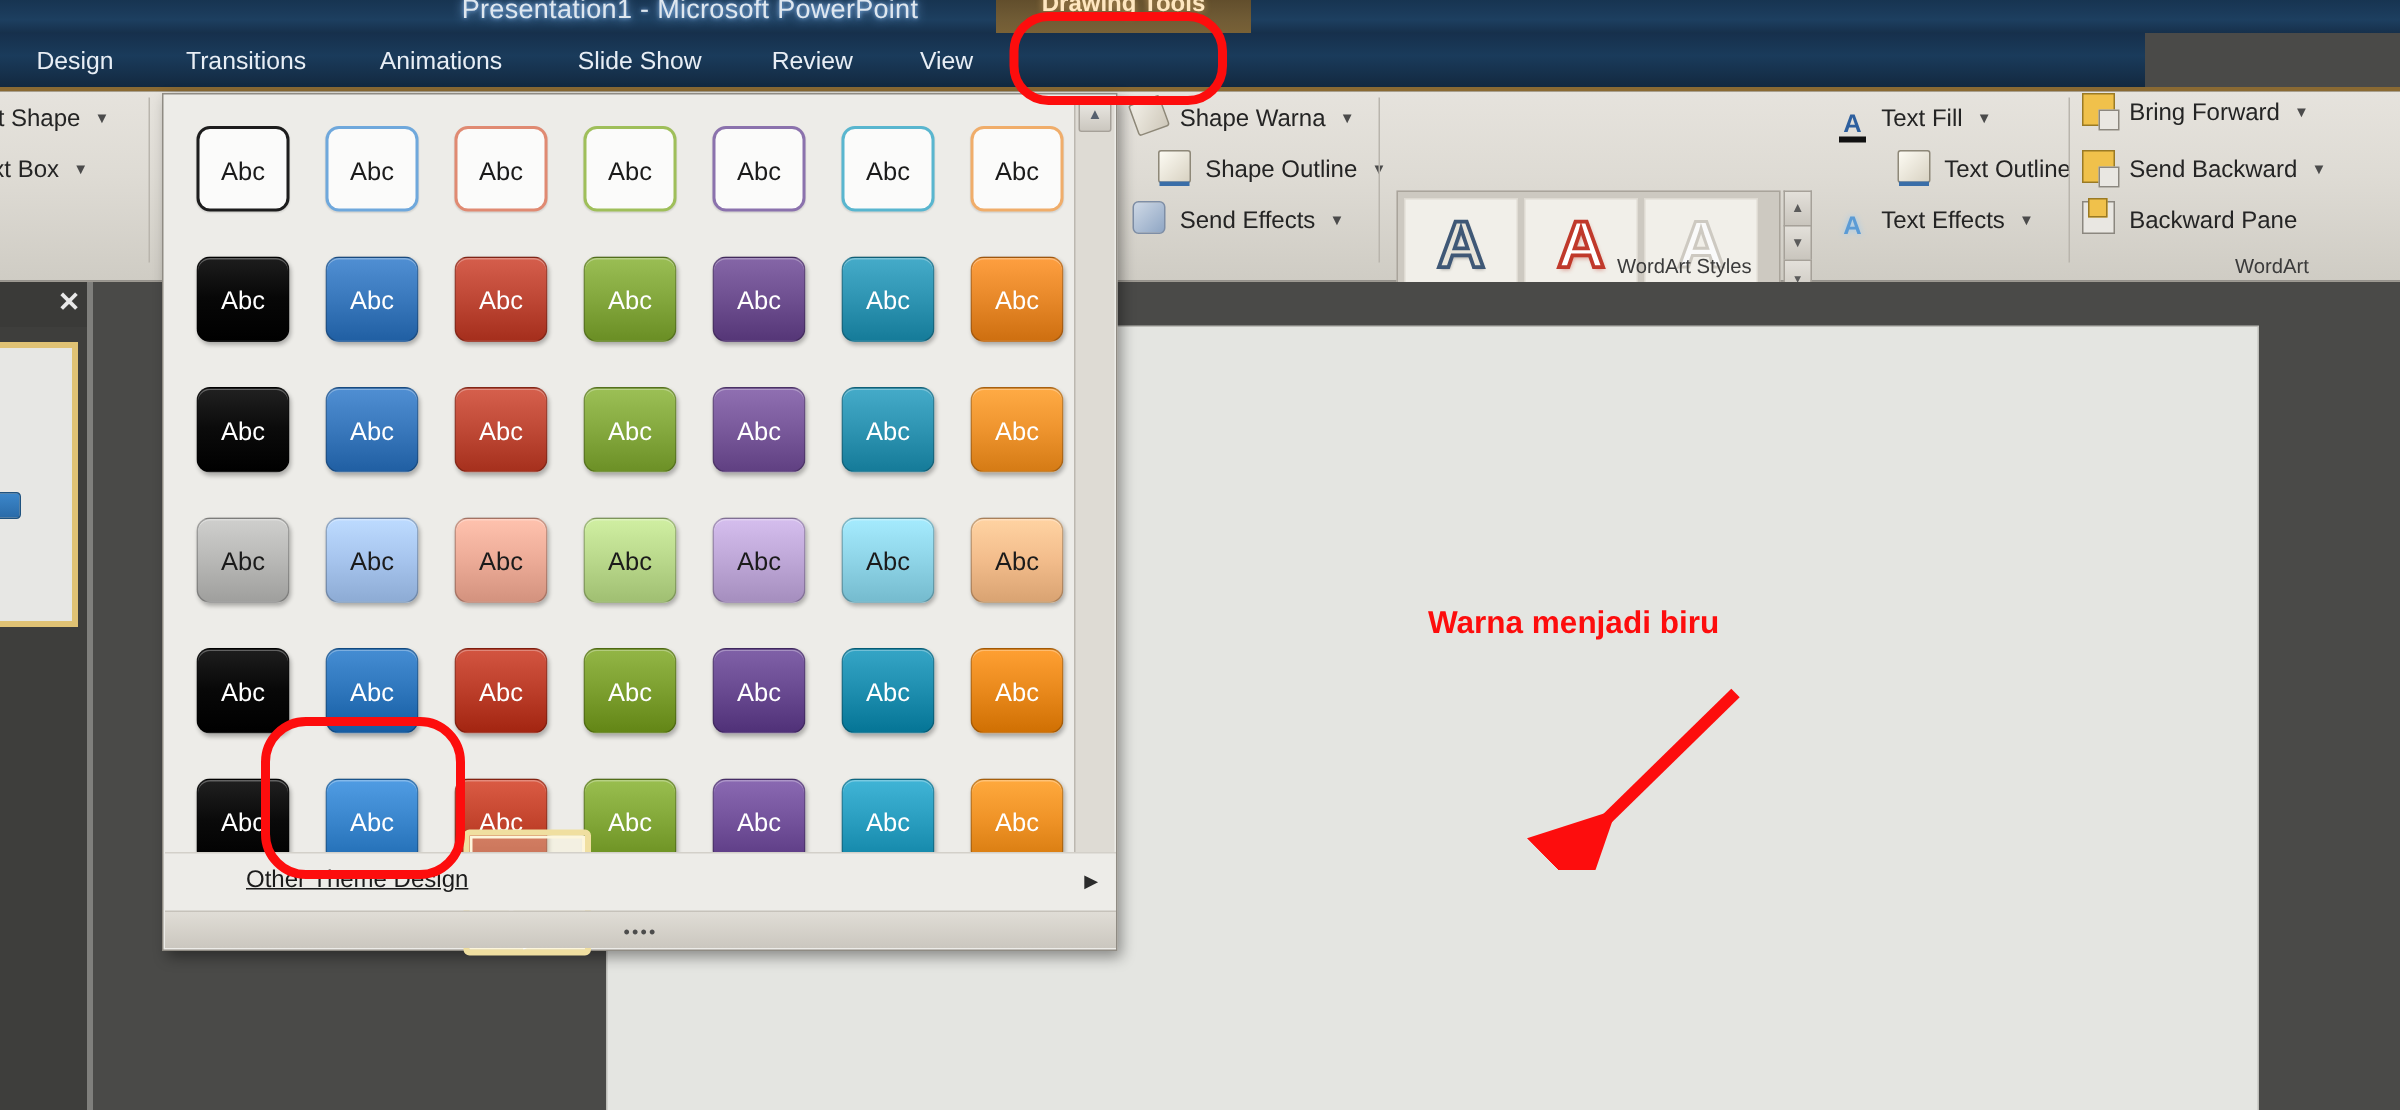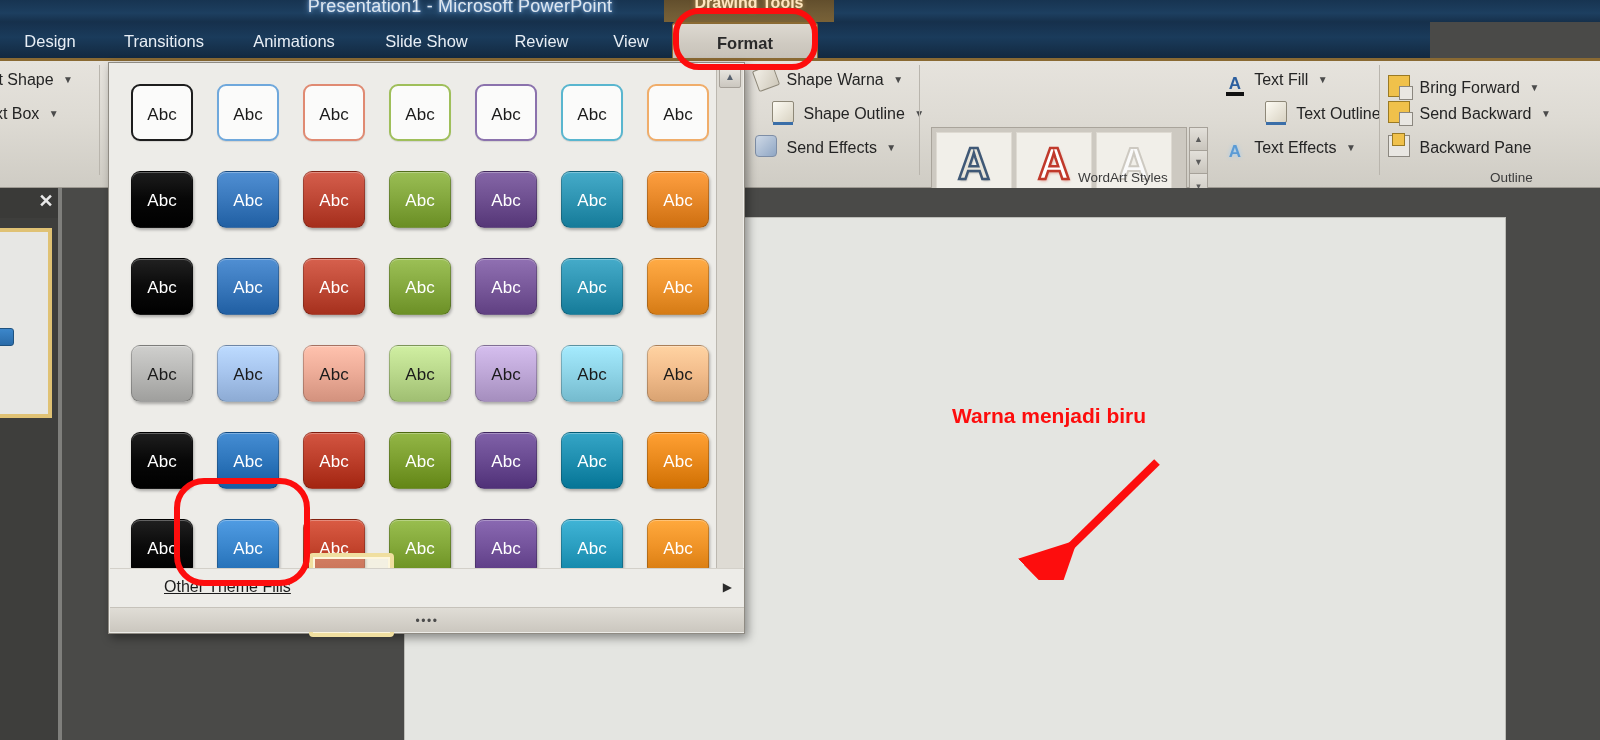--- a/index.html
+++ b/index.html
@@ -234,21 +234,20 @@
   <div id="ctx-tools-label">Drawing Tools</div>
 </div>
 
 <div id="tabstrip" class="abs">
   <div class="tab" style="left:12px;width:76px;">Design</div>
   <div class="tab" style="left:106px;width:116px;">Transitions</div>
   <div class="tab" style="left:238px;width:112px;">Animations</div>
   <div class="tab" style="left:370px;width:113px;">Slide Show</div>
   <div class="tab" style="left:502px;width:79px;">Review</div>
   <div class="tab" style="left:600px;width:62px;">View</div>
-  <div class="tab active" style="left:672px;width:146px;">Format</div>
 </div>
 <div id="tabstrip-bottom-line" class="abs"></div>
 
 <div id="ribbon" class="abs">
 
   <div class="ribbon-cmd" style="left:-14px;top:4px;">
     <span>dit Shape</span>
     <span class="caret">▼</span>
   </div>
   <div class="ribbon-cmd" style="left:-14px;top:38px;">
@@ -304,35 +303,35 @@
   </div>
   <div class="ribbon-cmd" style="left:1225px;top:72px;">
     <span class="cicon ic-Aeff">A</span>
     <span>Text Effects</span>
     <span class="caret">▼</span>
   </div>
   <div class="grp-label" style="left:1078px;">WordArt Styles</div>
   <div class="abs" style="left:1360px;top:168px;font-size:11px;color:#4b4b4b;">◥</div>
   <div class="grp-sep" style="left:1379px;"></div>
 
-  <div class="ribbon-cmd" style="left:1388px;top:12px;">
+  <div class="ribbon-cmd" style="left:1388px;top:0;">
     <span class="cicon ic-stack"></span>
     <span>Bring Forward</span>
     <span class="caret">▼</span>
   </div>
   <div class="ribbon-cmd" style="left:1388px;top:38px;">
     <span class="cicon ic-stack back"></span>
     <span>Send Backward</span>
     <span class="caret">▼</span>
   </div>
   <div class="ribbon-cmd" style="left:1388px;top:72px;">
     <span class="cicon ic-selpane"></span>
     <span>Backward Pane</span>
   </div>
-  <div class="grp-label" style="left:1490px;">Outline</div>
+  <div class="grp-label" style="left:1490px;">WordArt</div>
 </div>
 
 <div id="workspace" class="abs"></div>
 
 <div id="thumbpane" class="abs">
   <div id="thumbpane-head">
     <div id="thumb-close">✕</div>
   </div>
   <div id="thumb-slide">
     <div id="thumb-shape"></div>
@@ -406,21 +405,21 @@
   <svg id="cursor" viewBox="0 0 22 30">
     <path d="M2,1 L2,24 L8,18.5 L11.5,27 L15.5,25.2 L12,17 L19.5,17 z" fill="#1c1c1c" stroke="#ffffff" stroke-width="1.6"></path>
   </svg>
 
   <div id="gallery-scroll">
     <div class="sb-btn" id="sb-up">▲</div>
     <div class="sb-btn" id="sb-down">▼</div>
   </div>
 
   <div id="gallery-footer">
-    <div id="other-theme">Other Theme Fills</div>
+    <div id="other-theme">Other Theme Design</div>
     <div id="other-theme-arrow">▶</div>
   </div>
   <div id="gallery-grip">
     <span class="dots">••••</span>
   </div>
 </div>
 
 <div class="redring" id="ring-format"></div>
 <div class="redring" id="ring-swatch"></div>
 

